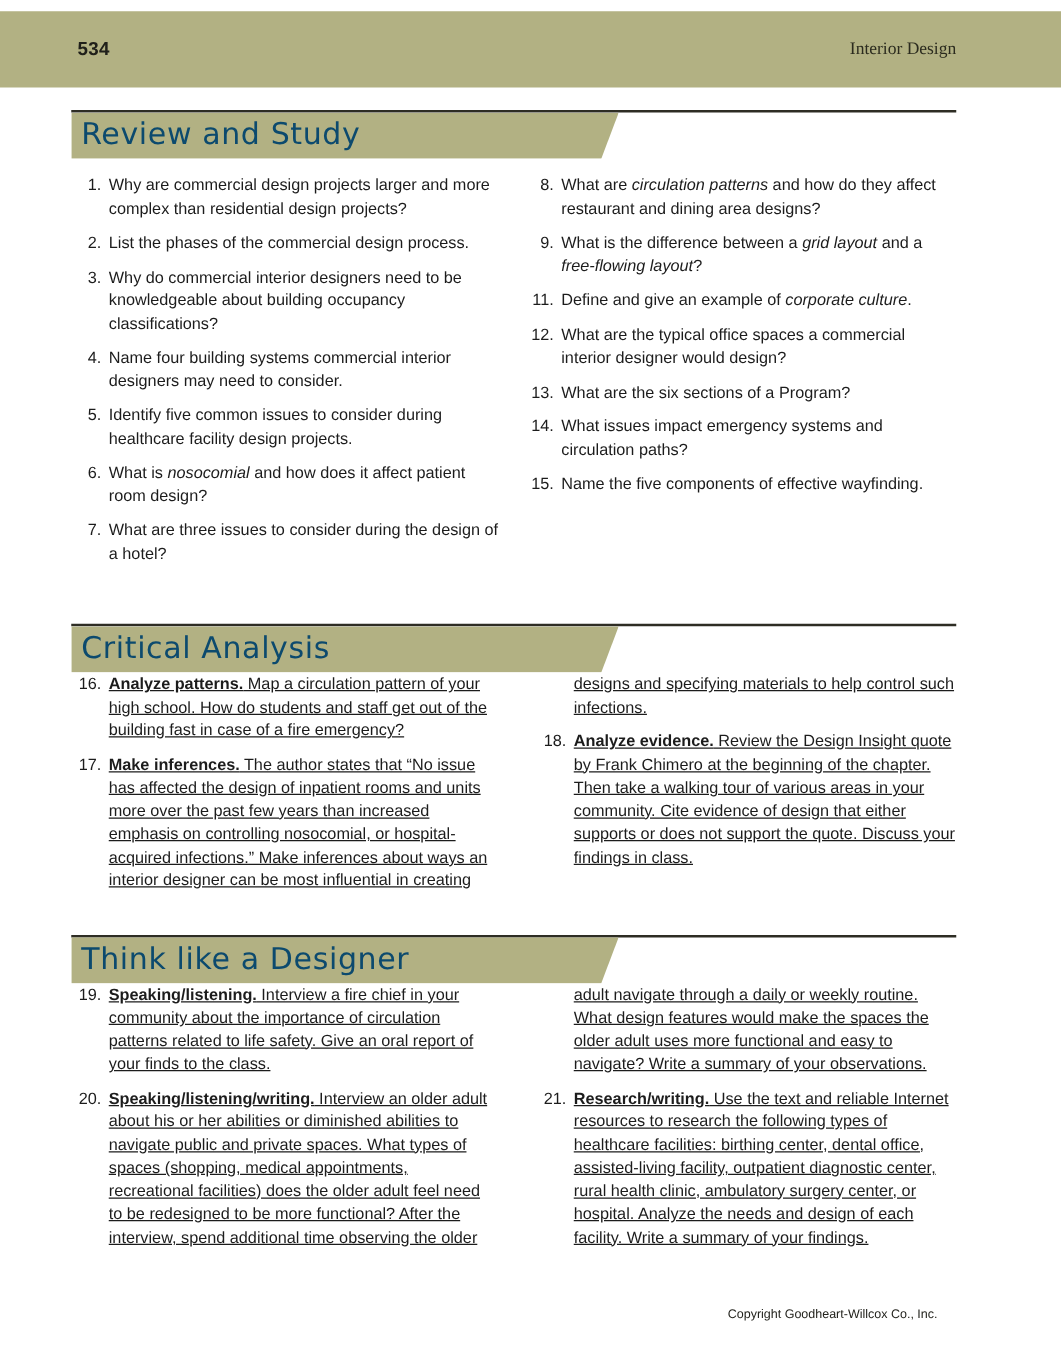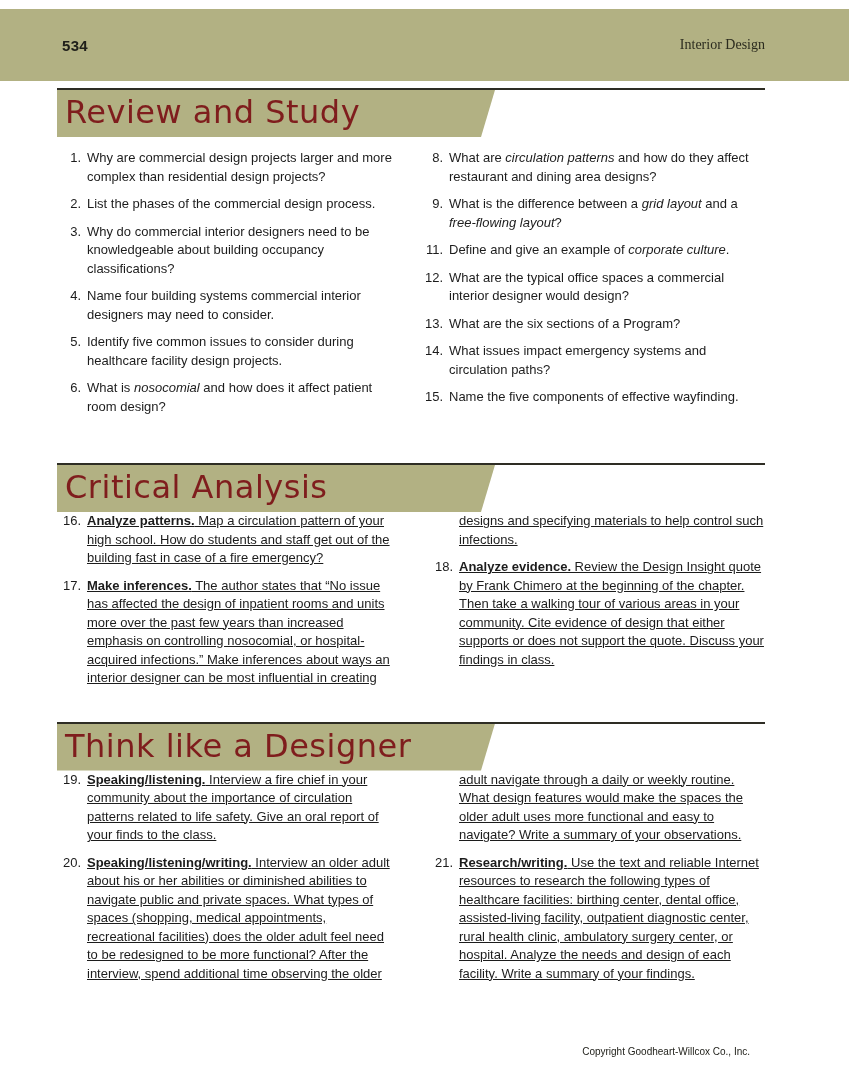--- a/index.html
+++ b/index.html
@@ -7,21 +7,21 @@
     position:relative;
     width:849px;height:1087px;
     background:#ffffff;
     font-family:"Liberation Sans",sans-serif;
     color:#1c1c1c;
     overflow:hidden;
     box-sizing:border-box;
   }
   .band{
     position:absolute;top:9px;left:0;
-    width:849px;height:72px;
+    width:849px;height:61px;
     background:var(--band,#b2b183);
     display:flex;align-items:center;justify-content:space-between;
     padding:0 84px 0 62px;
     box-sizing:border-box;
   }
   .page-num{font-weight:bold;font-size:15px;color:#20201a;letter-spacing:.3px;}
   .book-title{font-family:"Liberation Serif",serif;font-size:14px;color:#2b2b1e;}
   .content{position:absolute;left:57px;top:88px;width:708px;}
   .sec{margin-bottom:34px;}
   .sec-review{margin-bottom:38px;}
@@ -30,23 +30,23 @@
     background:var(--band,#b2b183);
     width:438px;
     clip-path:polygon(0 0,100% 0,calc(100% - 14px) 100%,0 100%);
     padding:3px 0 6px 8px;
     box-sizing:border-box;
   }
   .bar h2{
     margin:0;
     font-family:"DejaVu Sans",sans-serif;
     font-weight:400;
-    font-size:32px;
+    font-size:24px;
     letter-spacing:.5px;
-    color:#7f1d1d;
+    color:#0c4a6e;
   }
   .two-col{display:flex;gap:16px;margin-top:12px;}
   .col{flex:1;min-width:0;}
   .cols2{column-count:2;column-gap:36px;margin-top:0;text-decoration:underline;}
   .item{
     font-size:13px;
     line-height:18.5px;
     margin-bottom:9px;
     padding-left:30px;
     text-indent:-30px;
@@ -78,20 +78,21 @@
         </div>
       </div>
       <div class="two-col">
         <div class="col">
             <div class="item"><span class="num">1.</span><span><span>Why are commercial design projects larger and more complex than residential design projects?</span></span></div>
             <div class="item"><span class="num">2.</span><span><span>List the phases of the commercial design process.</span></span></div>
             <div class="item"><span class="num">3.</span><span><span>Why do commercial interior designers need to be knowledgeable about building occupancy classifications?</span></span></div>
             <div class="item"><span class="num">4.</span><span><span>Name four building systems commercial interior designers may need to consider.</span></span></div>
             <div class="item"><span class="num">5.</span><span><span>Identify five common issues to consider during healthcare facility design projects.</span></span></div>
             <div class="item"><span class="num">6.</span><span><span>What is </span><span class="it">nosocomial</span><span> and how does it affect patient room design?</span></span></div>
+            <div class="item"><span class="num">7.</span><span><span>What are three issues to consider during the design of a hotel?</span></span></div>
           </div>
         <div class="col">
             <div class="item"><span class="num">8.</span><span><span>What are </span><span class="it">circulation patterns</span><span> and how do they affect restaurant and dining area designs?</span></span></div>
             <div class="item"><span class="num">9.</span><span><span>What is the difference between a </span><span class="it">grid layout</span><span> and a </span><span class="it">free-flowing layout</span><span>?</span></span></div>
             <div class="item"><span class="num">11.</span><span><span>Define and give an example of </span><span class="it">corporate culture</span><span>.</span></span></div>
             <div class="item"><span class="num">12.</span><span><span>What are the typical office spaces a commercial interior designer would design?</span></span></div>
             <div class="item"><span class="num">13.</span><span><span>What are the six sections of a Program?</span></span></div>
             <div class="item"><span class="num">14.</span><span><span>What issues impact emergency systems and circulation paths?</span></span></div>
             <div class="item"><span class="num">15.</span><span><span>Name the five components of effective wayfinding.</span></span></div>
           </div>

